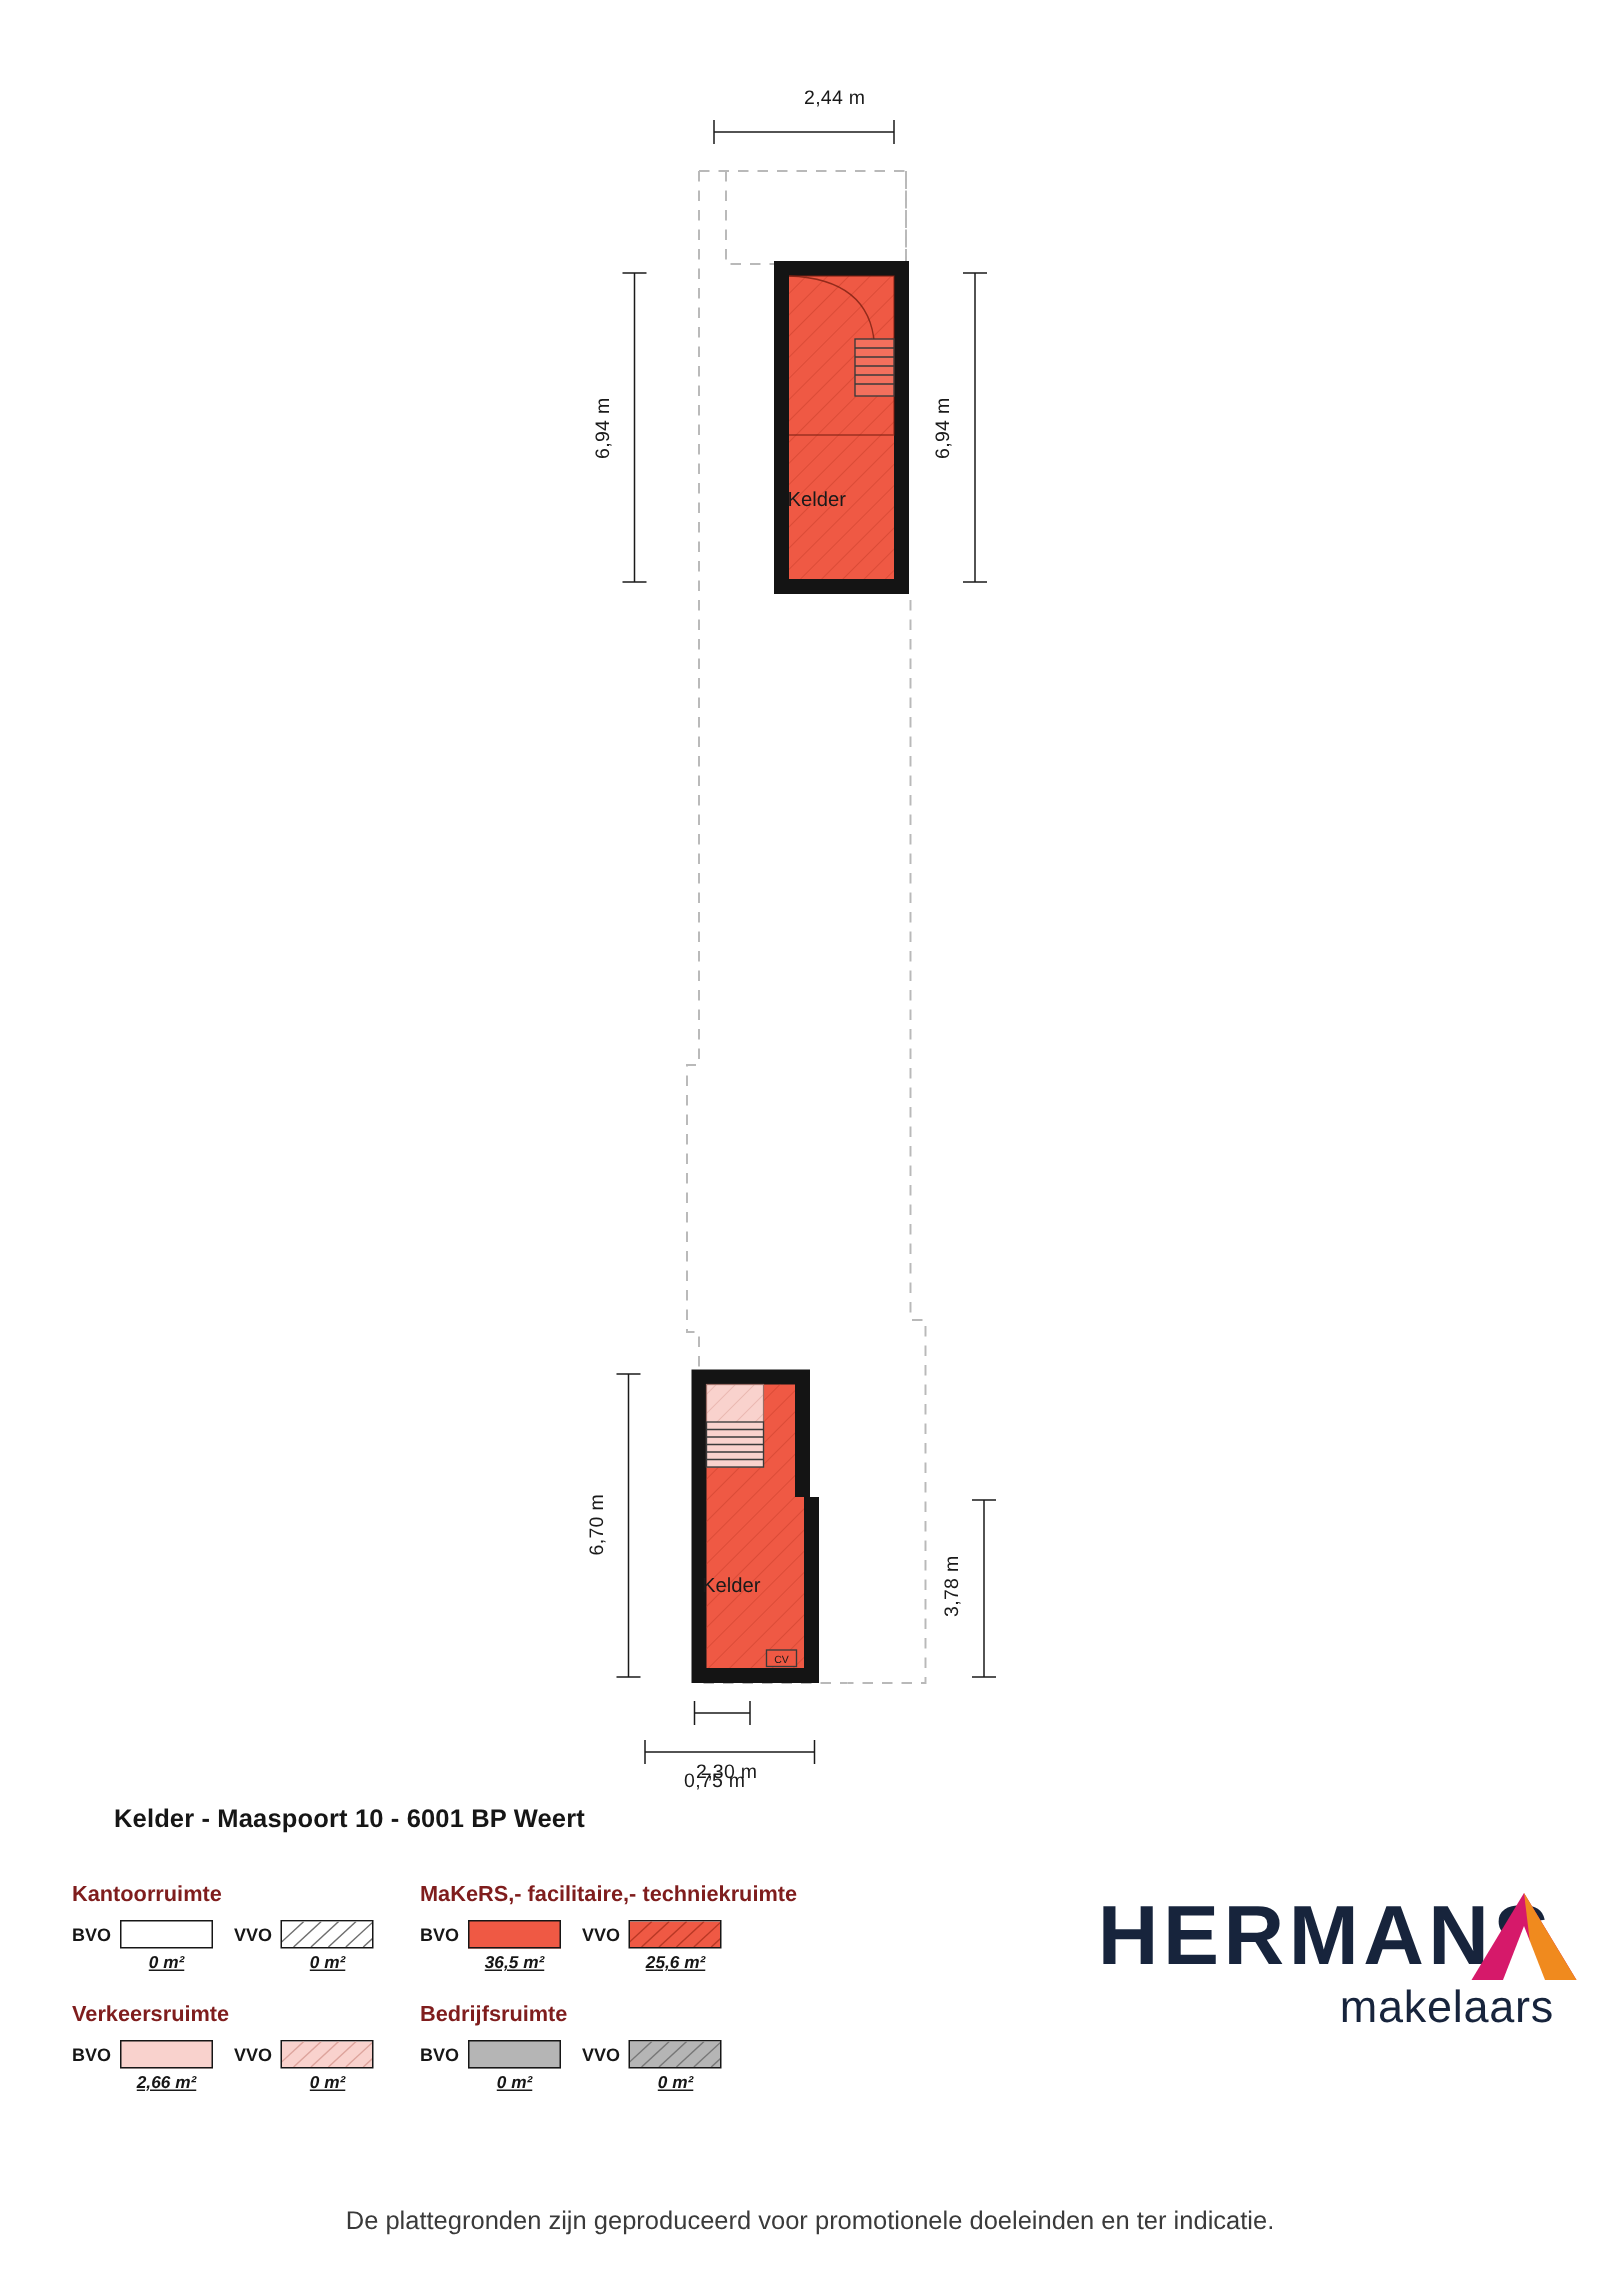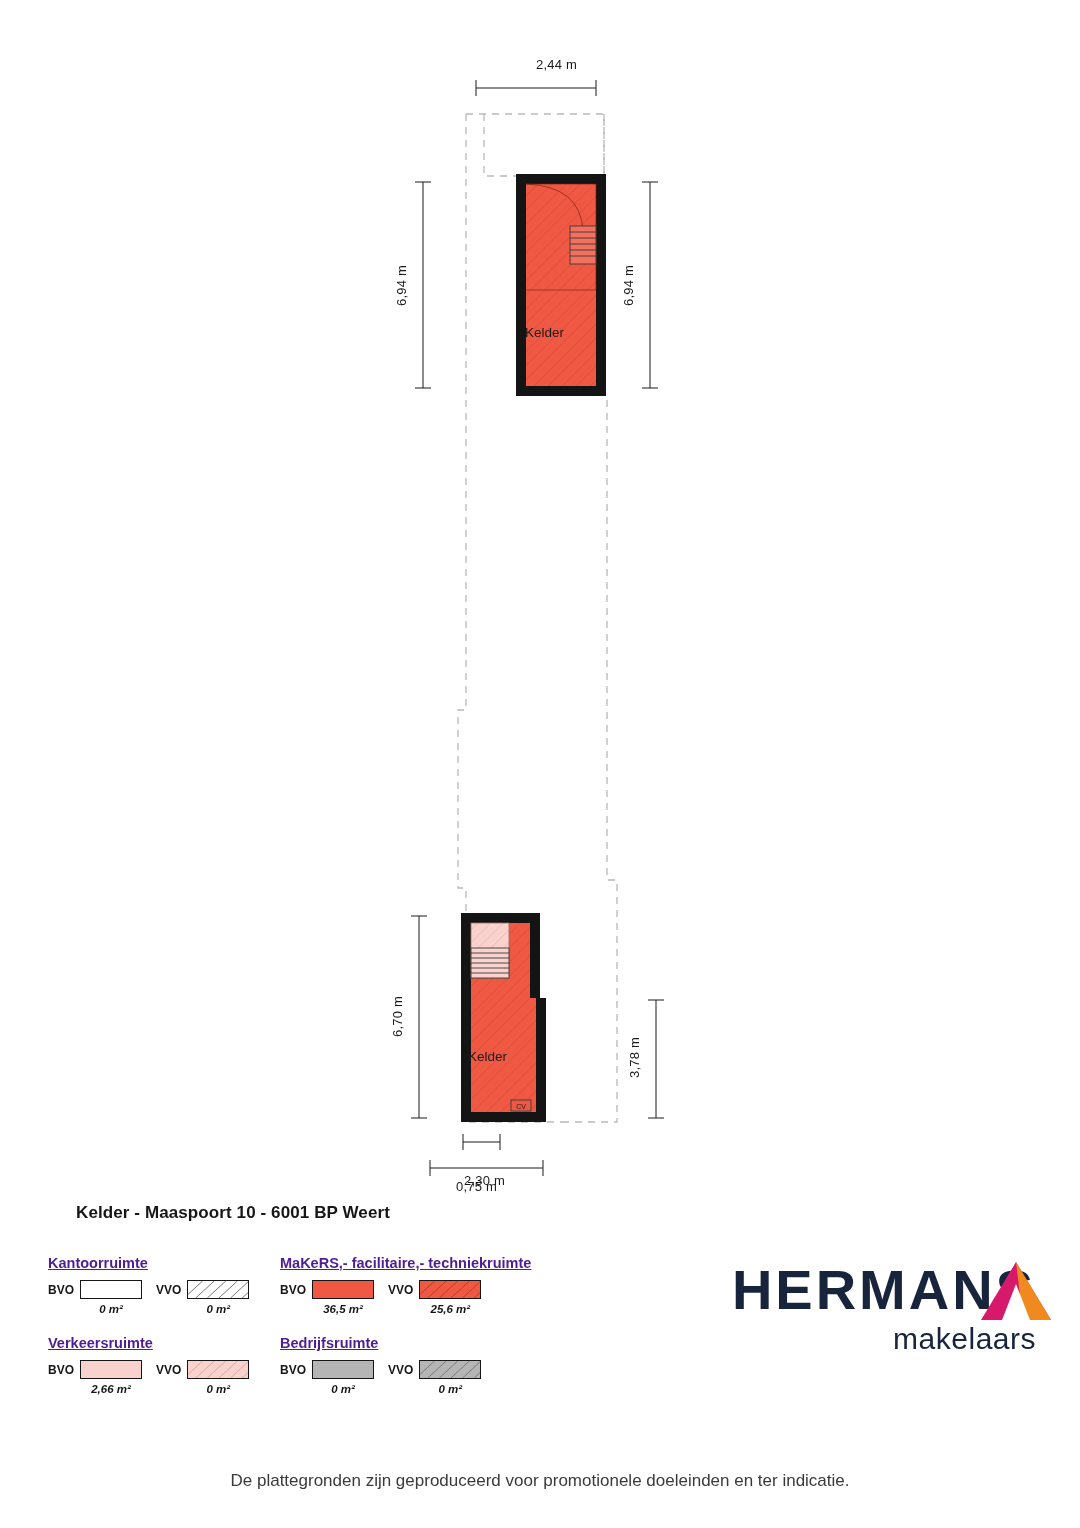--- a/index.html
+++ b/index.html
@@ -62,24 +62,23 @@
     left: 48px;
     top: 1255px;
     width: 600px;
   }
   .legend-col {
     position: absolute;
   }
   .legend-group-title {
     font-size: 14.5px;
     font-weight: bold;
-    color: #4c1d95;
+    color: #7f1d1d;
     margin-bottom: 9px;
     white-space: nowrap;
-    text-decoration: underline;
   }
   .legend-row {
     display: flex;
     align-items: flex-start;
     gap: 14px;
   }
   .legend-item {
     display: flex;
     align-items: flex-start;
     gap: 6px;
@@ -87,20 +86,21 @@
   .legend-code {
     font-size: 12px;
     font-weight: bold;
     color: #161616;
     padding-top: 3px;
   }
   .swatch-wrap {
     display: flex;
     flex-direction: column;
     align-items: center;
+    text-decoration: underline;
   }
   .swatch {
     width: 62px;
     height: 19px;
     border: 1.4px solid #161616;
     box-sizing: border-box;
   }
   .swatch-value {
     font-size: 11.5px;
     font-style: italic;

